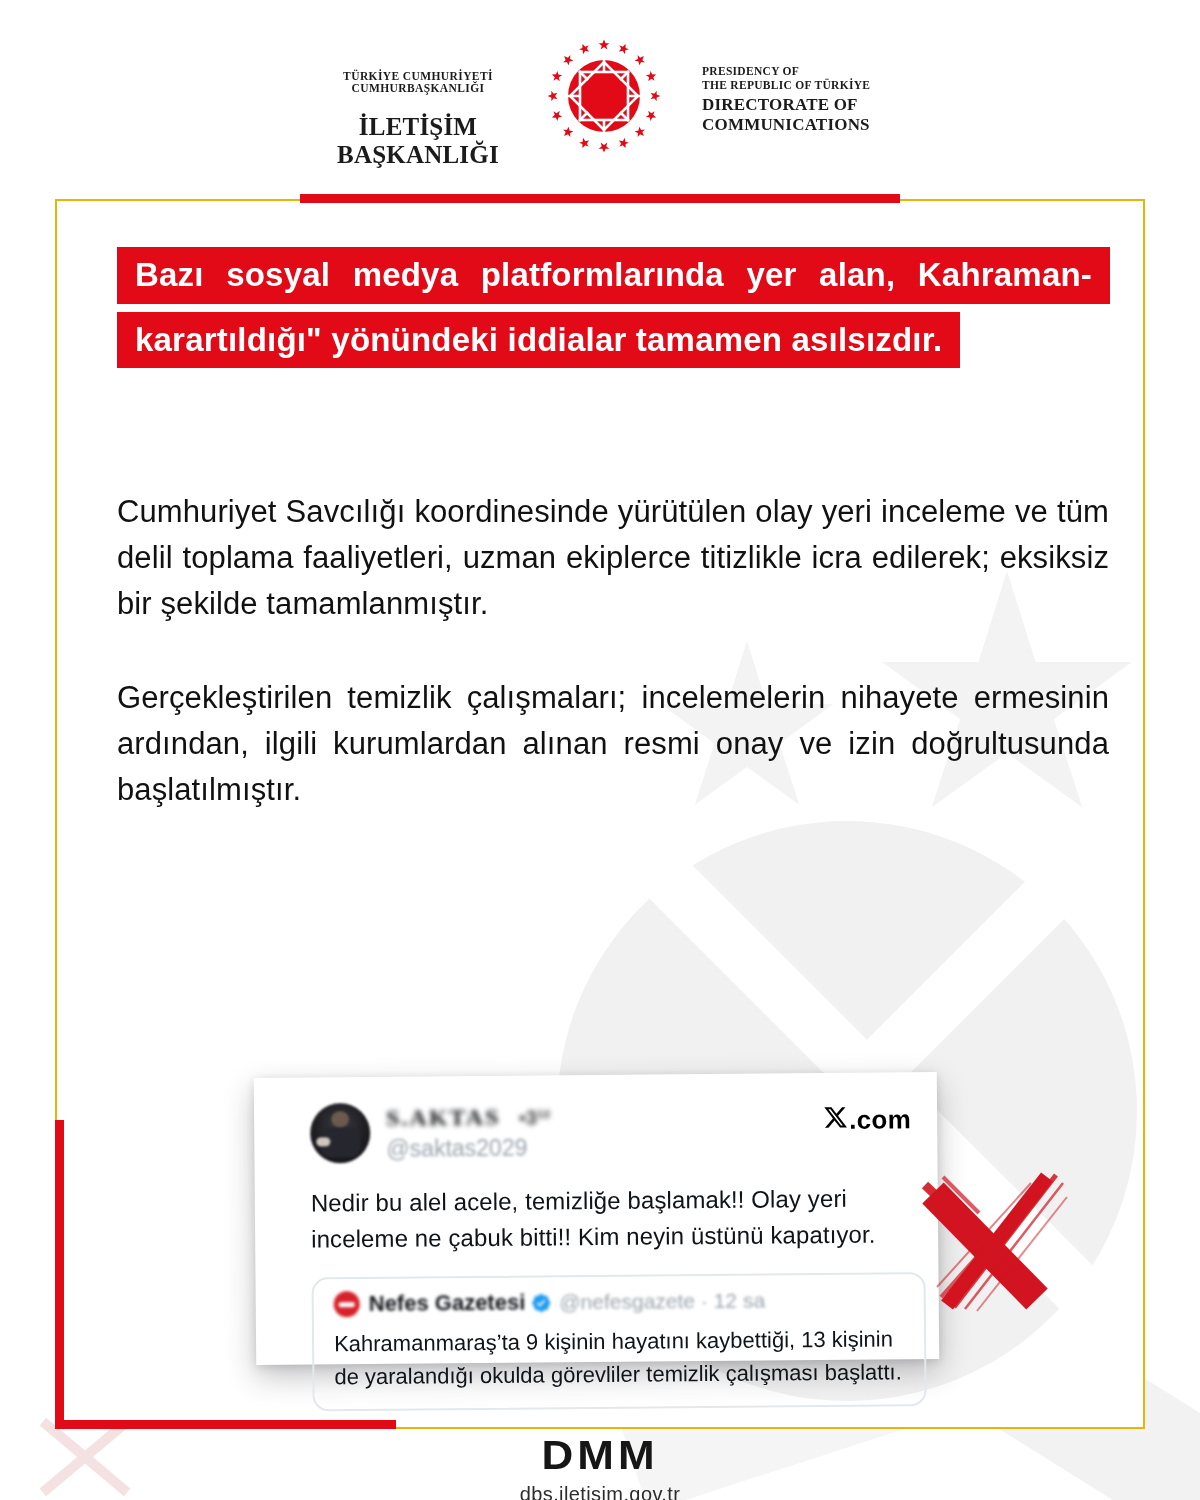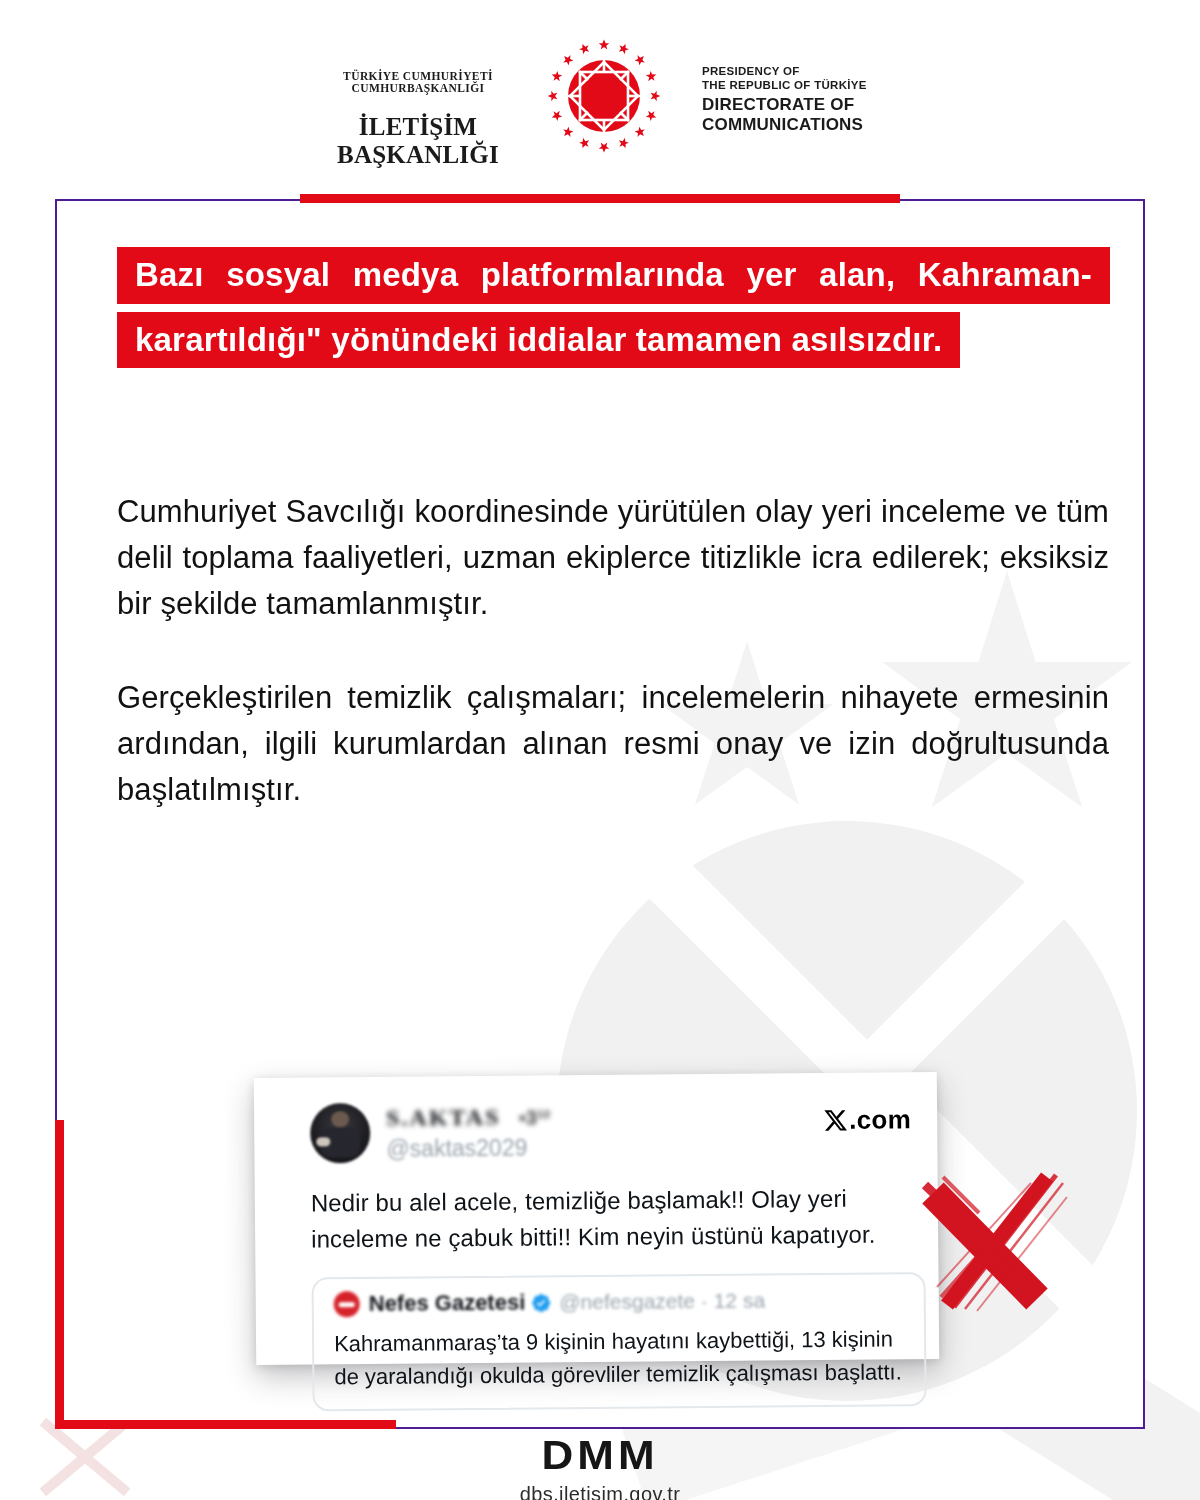--- a/index.html
+++ b/index.html
@@ -6,27 +6,27 @@
   #page{position:relative;width:1200px;height:1500px;background:#ffffff;overflow:hidden;
         font-family:"Liberation Sans",sans-serif;}
 
   
   .hdr-left{position:absolute;left:300px;top:70px;width:236px;text-align:center;color:#1b1b1b;
             font-family:"Liberation Serif",serif;}
   .hdr-left .small{font-size:11.5px;font-weight:700;letter-spacing:.4px;}
   .hdr-left .large{font-size:25px;font-weight:700;margin-top:19px;letter-spacing:.2px;}
   .emblem{position:absolute;left:544px;top:36px;width:120px;height:120px;}
   .hdr-right{position:absolute;left:702px;top:64px;width:260px;color:#1b1b1b;
-             font-family:Liberation Sans, sans-serif;}
+             font-family:Liberation Serif, serif;}
   .hdr-right .small{font-size:11.5px;font-weight:700;letter-spacing:.3px;line-height:1.25;}
   .hdr-right .large{font-size:17px;font-weight:700;line-height:1.02;margin-top:3px;letter-spacing:.2px;}
 
   
   .card{position:absolute;left:55px;top:199px;width:1090px;height:1230px;background:#ffffff;
-        border:2px solid #4c1d95;box-sizing:border-box;overflow:hidden;}
+        border:2px solid #eab308;box-sizing:border-box;overflow:hidden;}
   .accent{position:absolute;background:#e30a17;}
   .accent.top{left:300px;top:194px;width:600px;height:9px;}
   .accent.left{left:55px;top:1120px;width:9px;height:309px;}
   .accent.bottom{left:55px;top:1420px;width:341px;height:9px;}
 
   
   .wm-star{position:absolute;background:#f3f3f3;
            clip-path:polygon(50% 0%,61% 35%,98% 35%,68% 57%,79% 91%,50% 70%,21% 91%,32% 57%,2% 35%,39% 35%);}
   .wm-circle{position:absolute;border-radius:50%;background:#f1f1f1;}
   .wm-band{position:absolute;background:#ffffff;}
@@ -54,21 +54,21 @@
              background:radial-gradient(circle at 50% 38%, #3a3a40 0%, #1d1d22 55%, #101014 100%);
              filter:blur(1px);}
   .tw-avatar .head{position:absolute;left:21px;top:8px;width:18px;height:16px;border-radius:50%;background:#6b5a4d;}
   .tw-avatar .torso{position:absolute;left:10px;top:24px;width:40px;height:30px;border-radius:10px;background:#26262e;}
   .tw-avatar .hand{position:absolute;left:6px;top:34px;width:14px;height:9px;border-radius:5px;background:#cfc6bd;}
   .tw-names{margin-left:16px;padding-top:2px;}
   .tw-display{font-family:"Liberation Serif",serif;font-size:24px;font-weight:700;color:#16181c;
               letter-spacing:2px;filter:blur(2.4px);display:inline-block;}
   .tw-badges{display:inline-block;margin-left:14px;filter:blur(2.6px);font-size:20px;font-weight:700;color:#444;}
   .tw-handle{font-size:23px;color:#9aa4ad;margin-top:4px;filter:blur(1.4px);}
-  .xcom{position:absolute;right:26px;top:32px;display:flex;align-items:center;}
+  .xcom{position:absolute;right:26px;top:32px;display:flex;align-items:flex-start;}
   .xcom svg{display:block;}
   .xcom .suffix{font-size:26px;font-weight:700;color:#000;margin-left:1px;letter-spacing:.3px;}
   .tw-text{margin-top:22px;font-size:24px;line-height:1.5;color:#0f1419;letter-spacing:.1px;}
   .quoted{margin-top:20px;border:2px solid #e3e8ec;border-radius:16px;padding:12px 20px 16px;width:570px;}
   .q-head{display:flex;align-items:center;filter:blur(1.8px);}
   .q-avatar{width:26px;height:26px;border-radius:50%;background:#d6212a;position:relative;flex:0 0 26px;}
   .q-avatar::after{content:"";position:absolute;left:5px;top:11px;width:16px;height:5px;border-radius:2px;background:#fff;}
   .q-name{margin-left:9px;font-size:22px;font-weight:700;color:#0f1419;}
   .q-badge{margin-left:5px;display:flex;}
   .q-meta{margin-left:8px;font-size:21px;color:#9aa4ad;}

